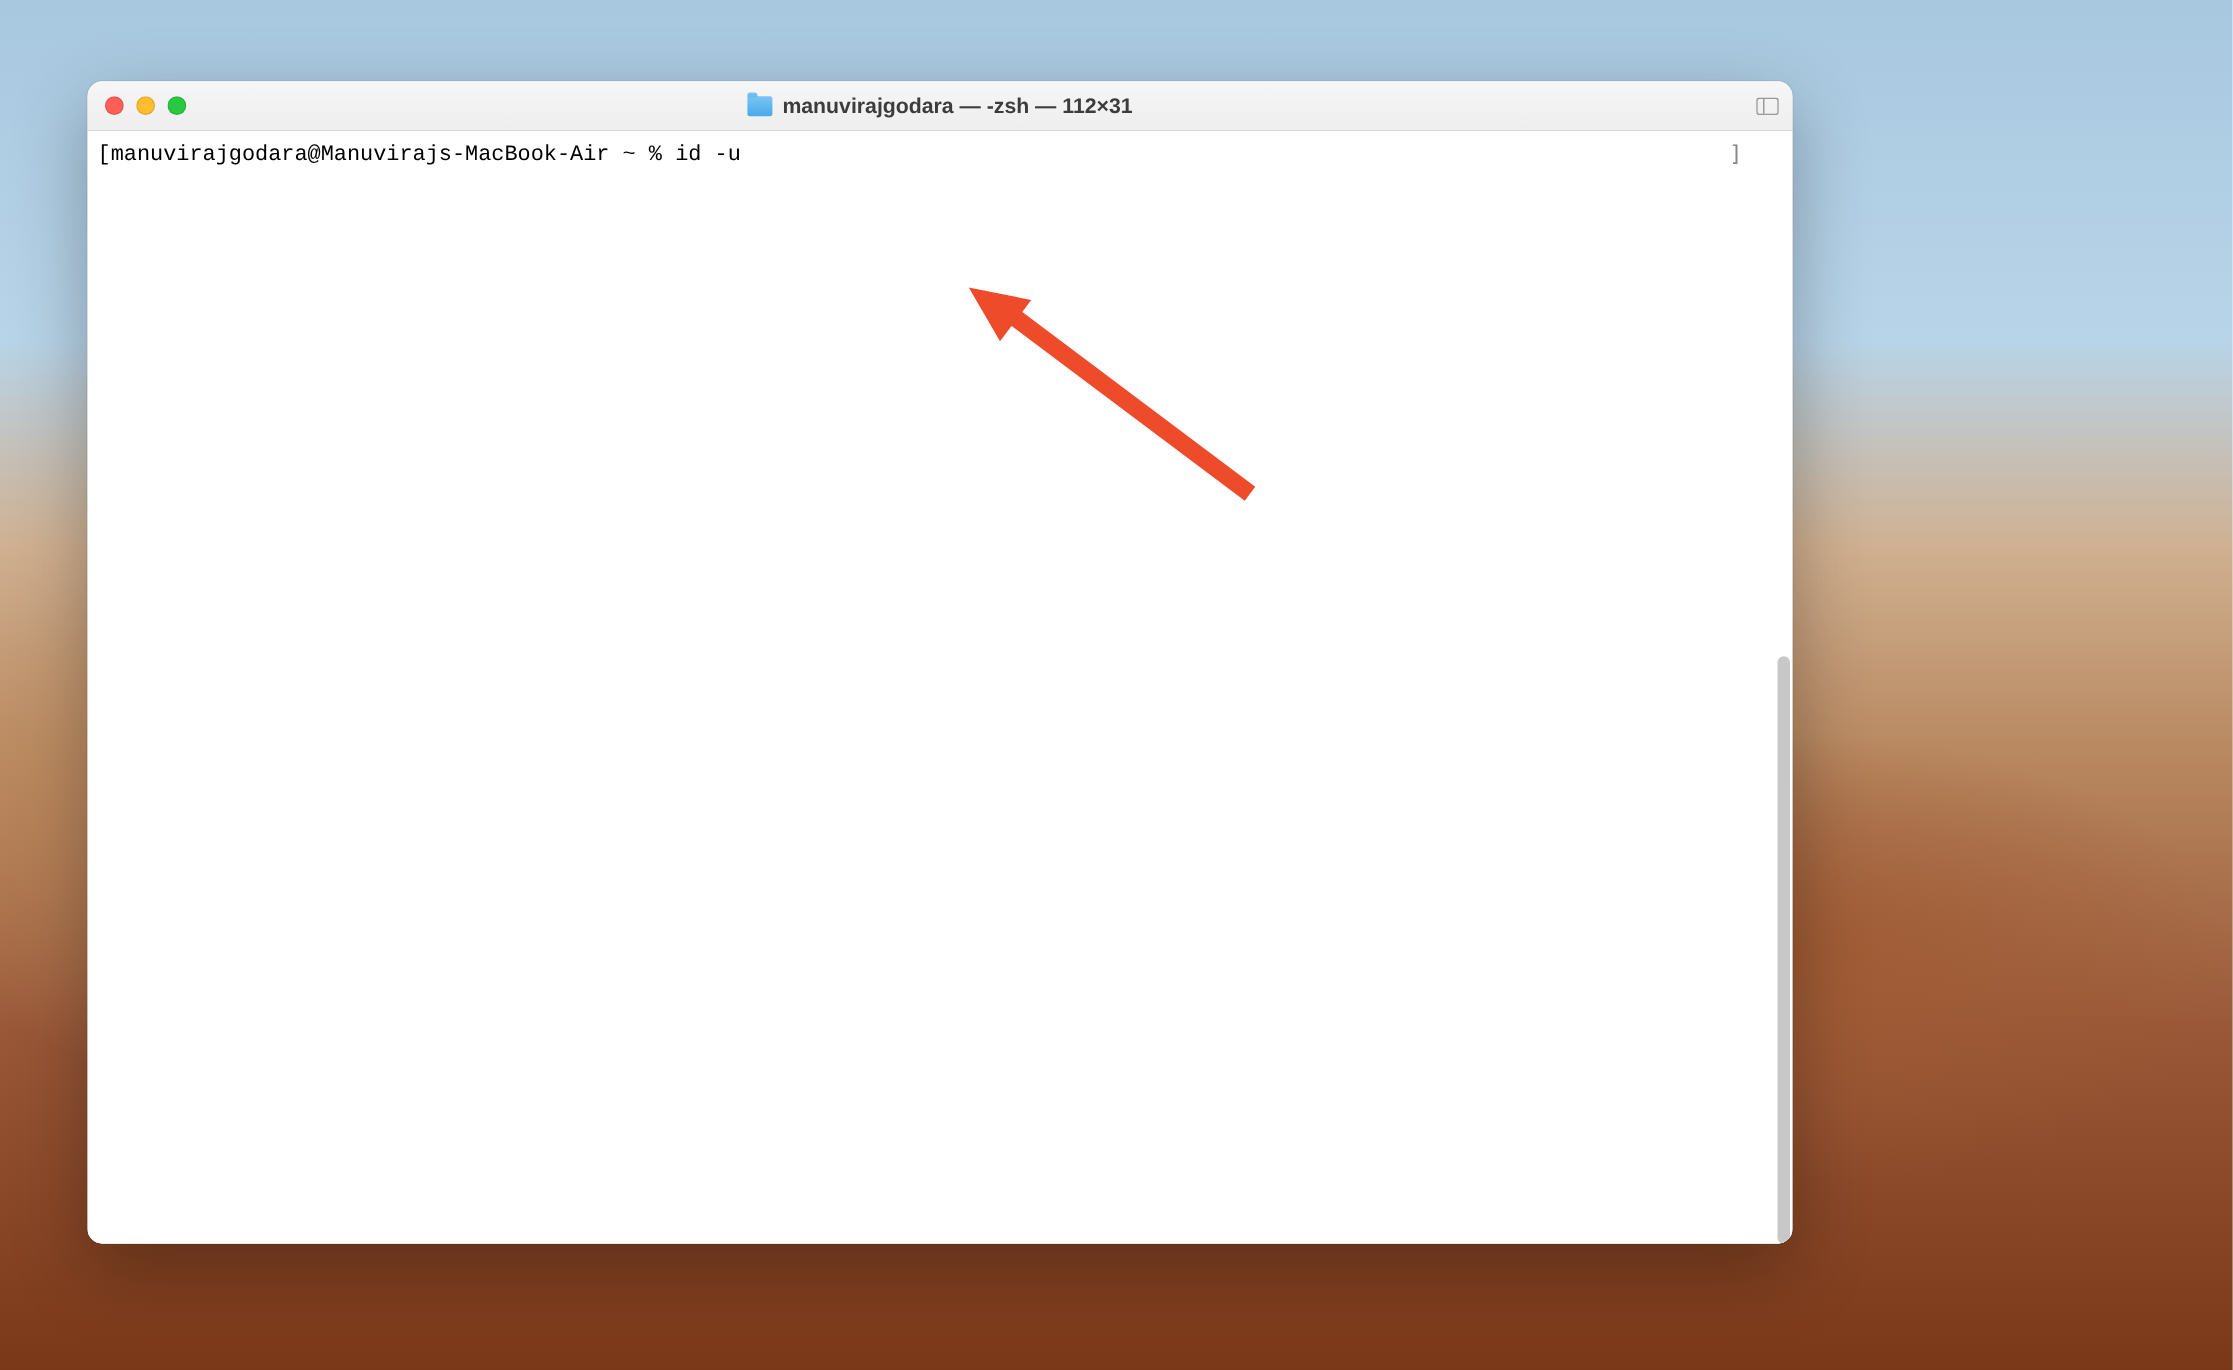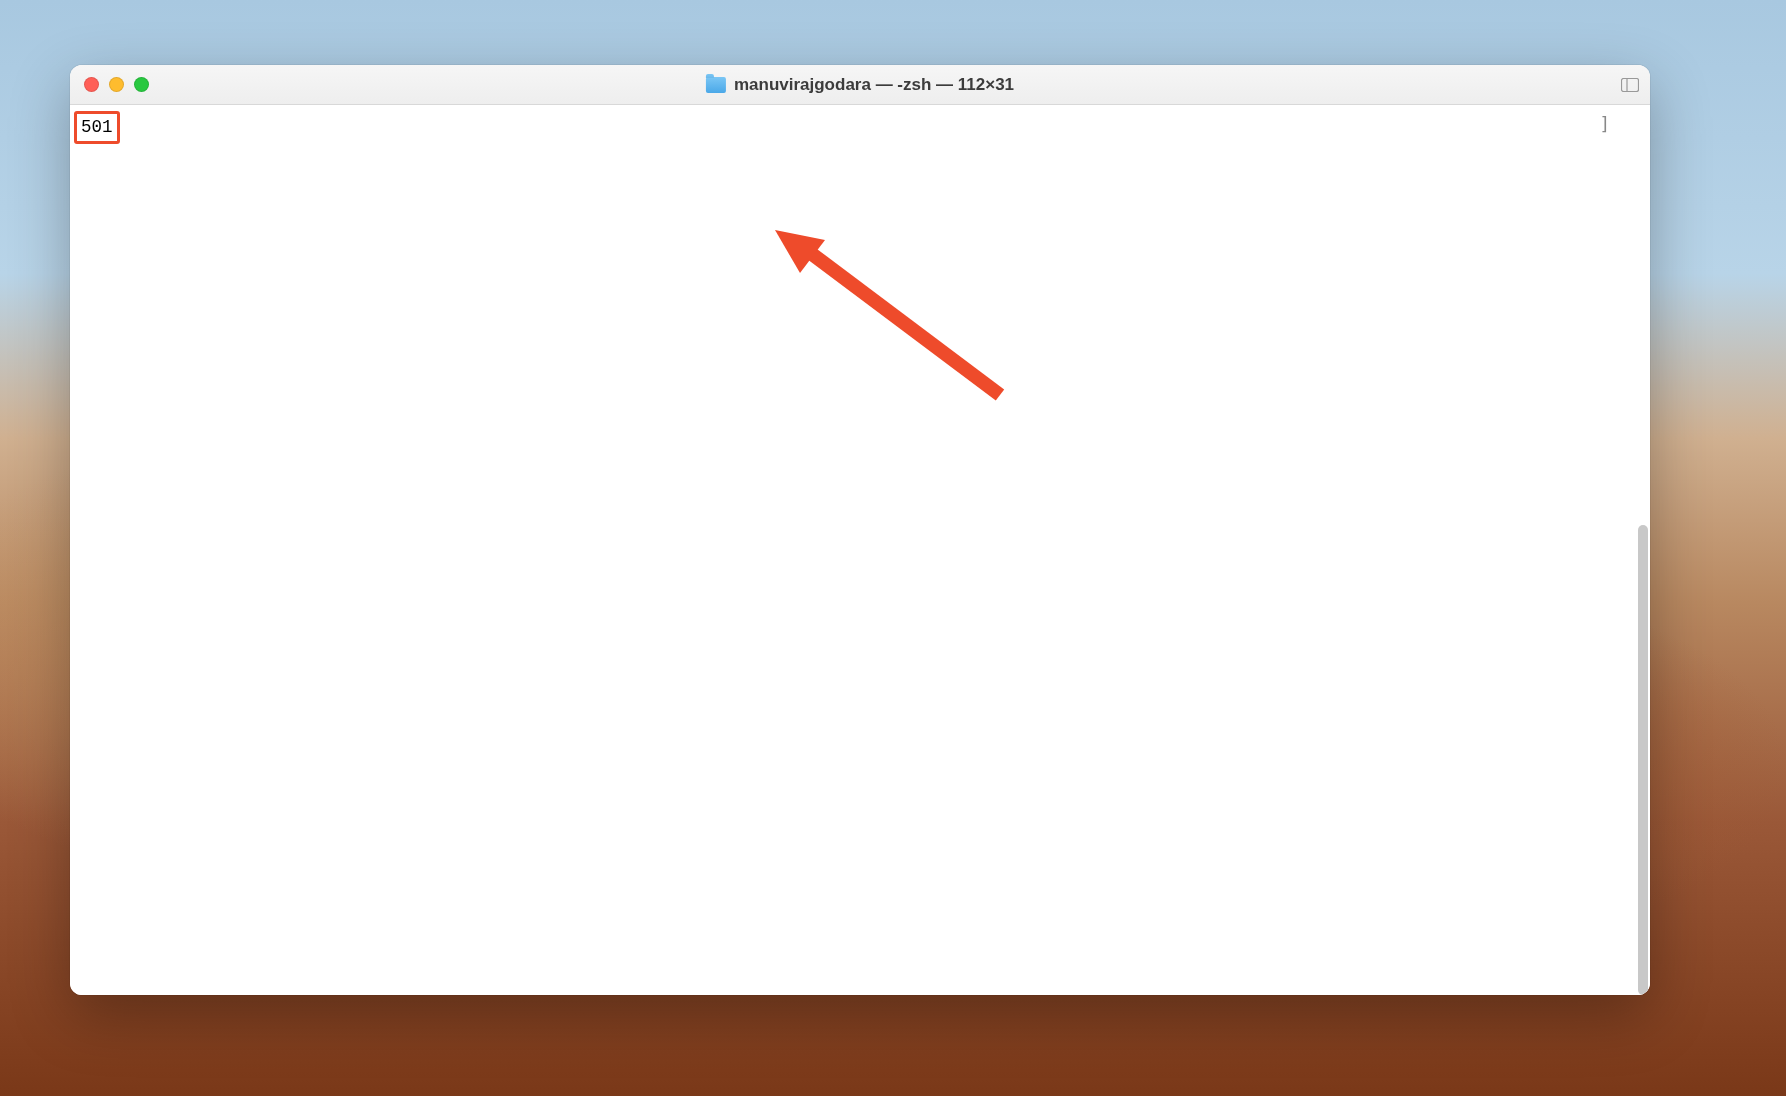--- a/index.html
+++ b/index.html
@@ -20,21 +20,21 @@
       inset: 0;
       background: 
         radial-gradient(ellipse 800px 400px at 20% 60%, rgba(200,150,100,0.8) 0%, transparent 60%),
         radial-gradient(ellipse 600px 300px at 80% 70%, rgba(160,90,50,0.9) 0%, transparent 60%),
         linear-gradient(to bottom, #a8c8e0 0%, #b8d4e8 25%, #d0b090 40%, #b88860 55%, #9a5838 75%, #7a3818 100%);
     }
     .terminal-window {
       position: absolute;
       left: 70px;
       top: 65px;
-      width: 1580px;
+      width: 1364px;
       height: 930px;
       background: #ffffff;
       border-radius: 12px;
       box-shadow: 0 20px 60px rgba(0,0,0,0.3), 0 0 0 1px rgba(0,0,0,0.05);
       display: flex;
       flex-direction: column;
       overflow: hidden;
     }
     .titlebar {
       height: 40px;
@@ -183,21 +183,21 @@
       <span class="titlebar-icon">
         <svg width="18" height="14" viewBox="0 0 18 14">
             <rect x="0.5" y="0.5" width="17" height="13" rx="2" fill="none" stroke="#999" stroke-width="1.2"></rect>
             <line x1="6" y1="1" x2="6" y2="13" stroke="#999" stroke-width="1.2"></line>
           </svg>
       </span>
     </div>
   </div>
 
   <div class="terminal-body">
-    <div class="terminal-line"><span class="output-highlight">501</span></div>
+    <div class="terminal-line"><span>[</span><span>manuvirajgodara@Manuvirajs-MacBook-Air</span><span> ~ % </span><span>id -u</span></div>
 
     <span class="bracket-left">]</span>
 
     <svg class="annotation-arrow" width="260" height="200" viewBox="0 0 260 200">
       <defs>
         <marker id="arrowhead" markerWidth="10" markerHeight="10" refX="2" refY="5" orient="auto">
           <polygon points="0 0, 10 5, 0 10" fill="#ee4b2b"></polygon>
         </marker>
       </defs>
       <line x1="230" y1="170" x2="30" y2="20" stroke="#ee4b2b" stroke-width="14"></line>

